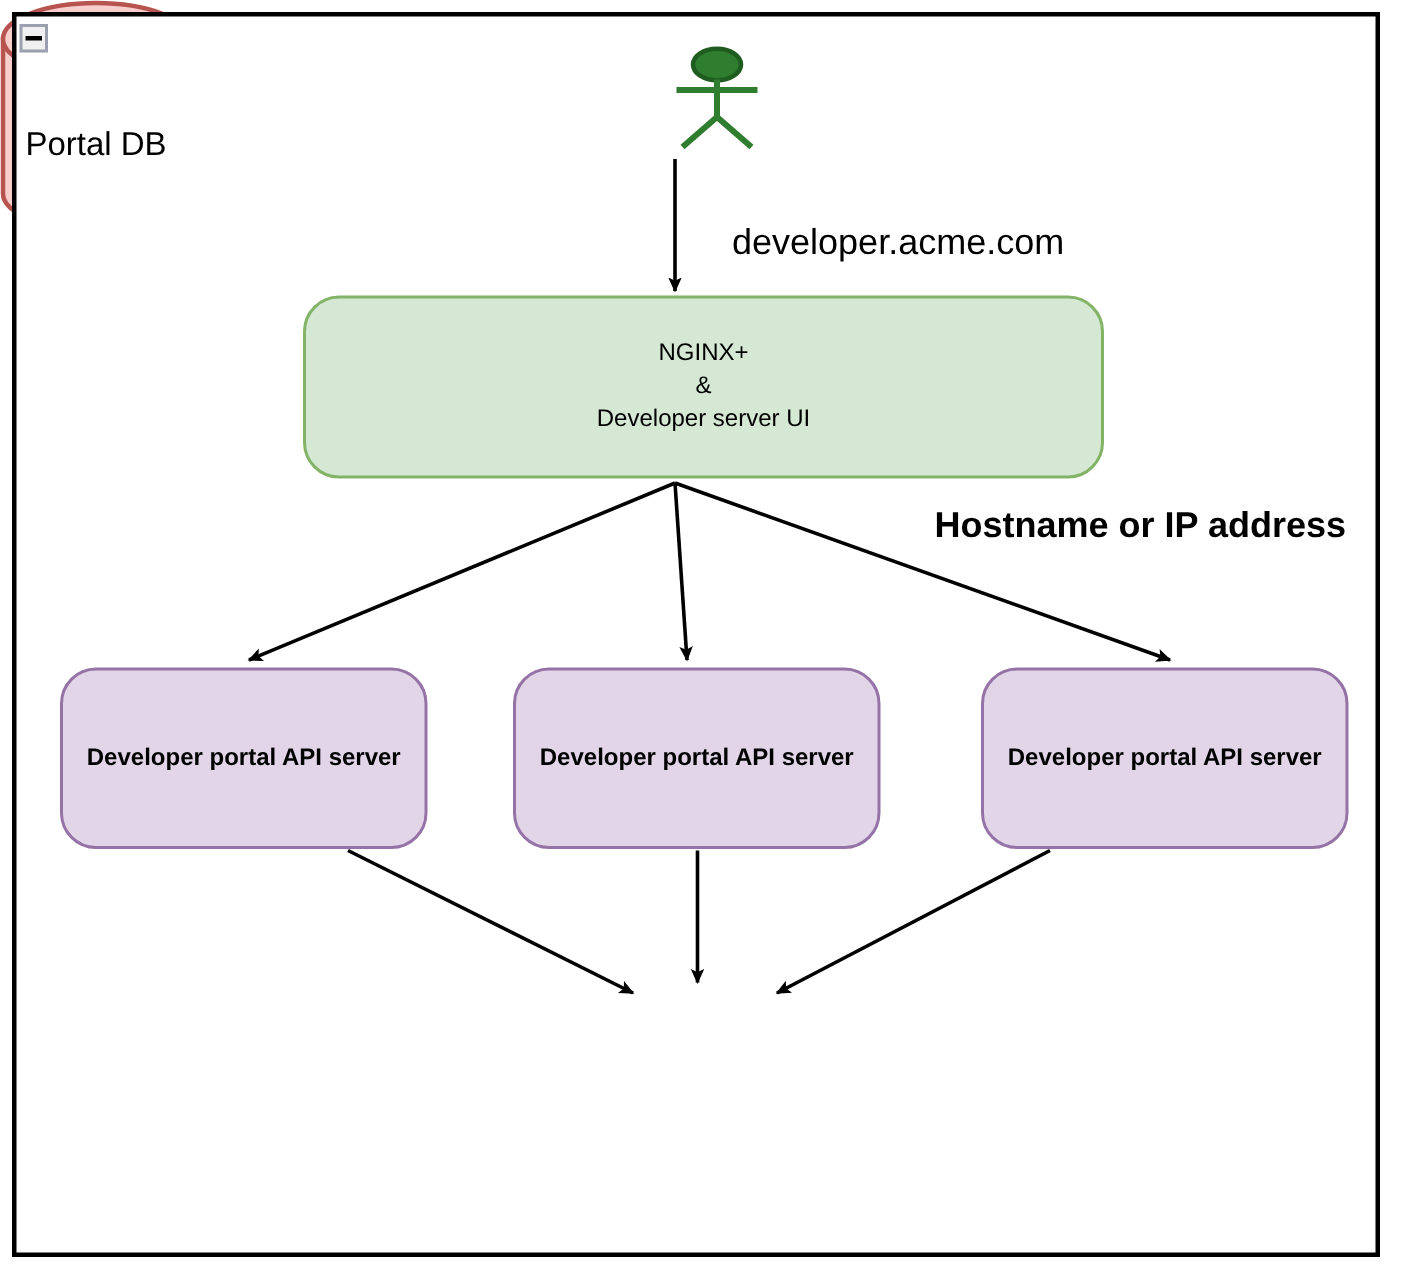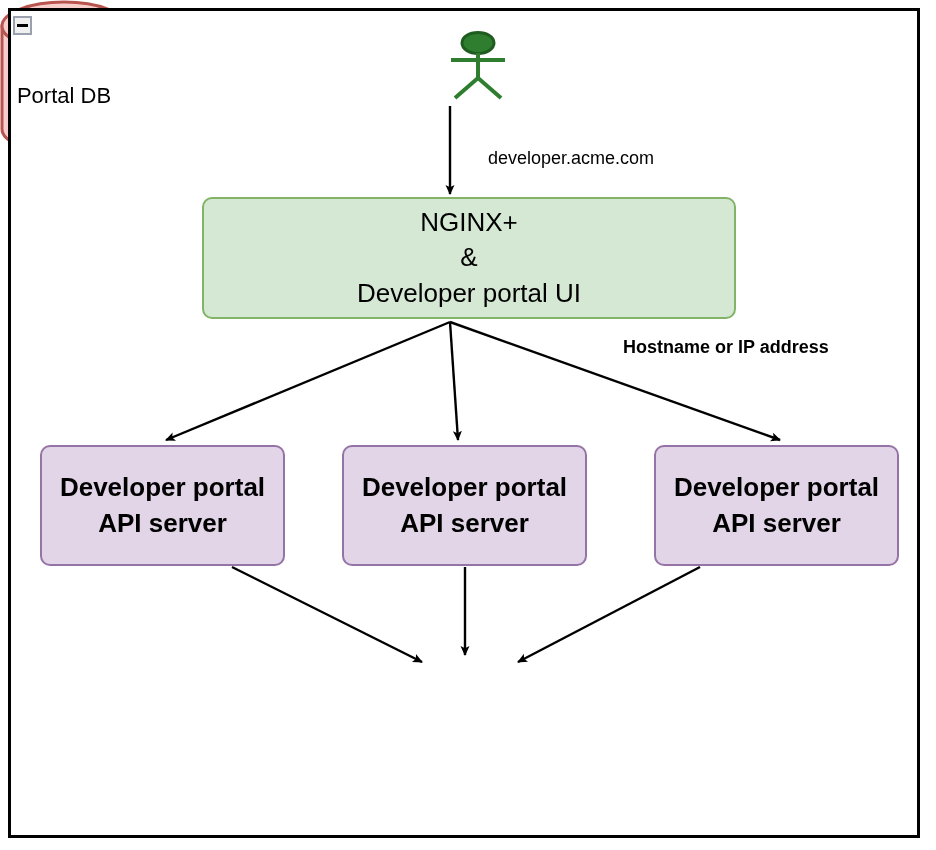--- a/index.html
+++ b/index.html
@@ -63,24 +63,24 @@
     box-sizing: border-box;
     display: flex;
     align-items: center;
     justify-content: center;
     text-align: center;
     color: #000000;
     z-index: 10;
   }
 
   .rounded-box {
-    border-radius: 10px;
+    border-radius: 24px;
     border-width: 2px;
     border-style: solid;
-    font-size: 26px;
+    font-size: 16px;
     line-height: 1.37;
   }
 
   #node-nginx {
     left: 202px;
     top: 197px;
     width: 534px;
     height: 122px;
     background: #d5e8d4;
     border-color: #82b366;
@@ -116,21 +116,21 @@
     justify-content: center;
     font-size: 22px;
     color: #000000;
     padding-top: 36px;
     box-sizing: border-box;
   }
 
   .edge-label {
     position: absolute;
     color: #000000;
-    font-size: 18px;
+    font-size: 24px;
     white-space: nowrap;
     z-index: 12;
   }
   #label-domain { left: 488px; top: 148px; }
   #label-hostname { left: 623px; top: 337px; font-weight: bold; }
 
   #actor-figure {
     position: absolute;
     left: 440px;
     top: 30px;
@@ -180,21 +180,21 @@
     </g>
   </svg>
 
   <div class="edge-label" id="label-domain">developer.acme.com</div>
   <div class="edge-label" id="label-hostname">Hostname or IP address</div>
 
   <div class="node rounded-box" id="node-nginx">
     <div>
       <div>NGINX+</div>
       <div>&amp;</div>
-      <div>Developer portal UI</div>
+      <div>Developer server UI</div>
     </div>
   </div>
 
   <div class="node rounded-box api-node" id="node-api-1">
     <span>Developer portal API server</span>
   </div>
 
   <div class="node rounded-box api-node" id="node-api-2">
     <span>Developer portal API server</span>
   </div>

